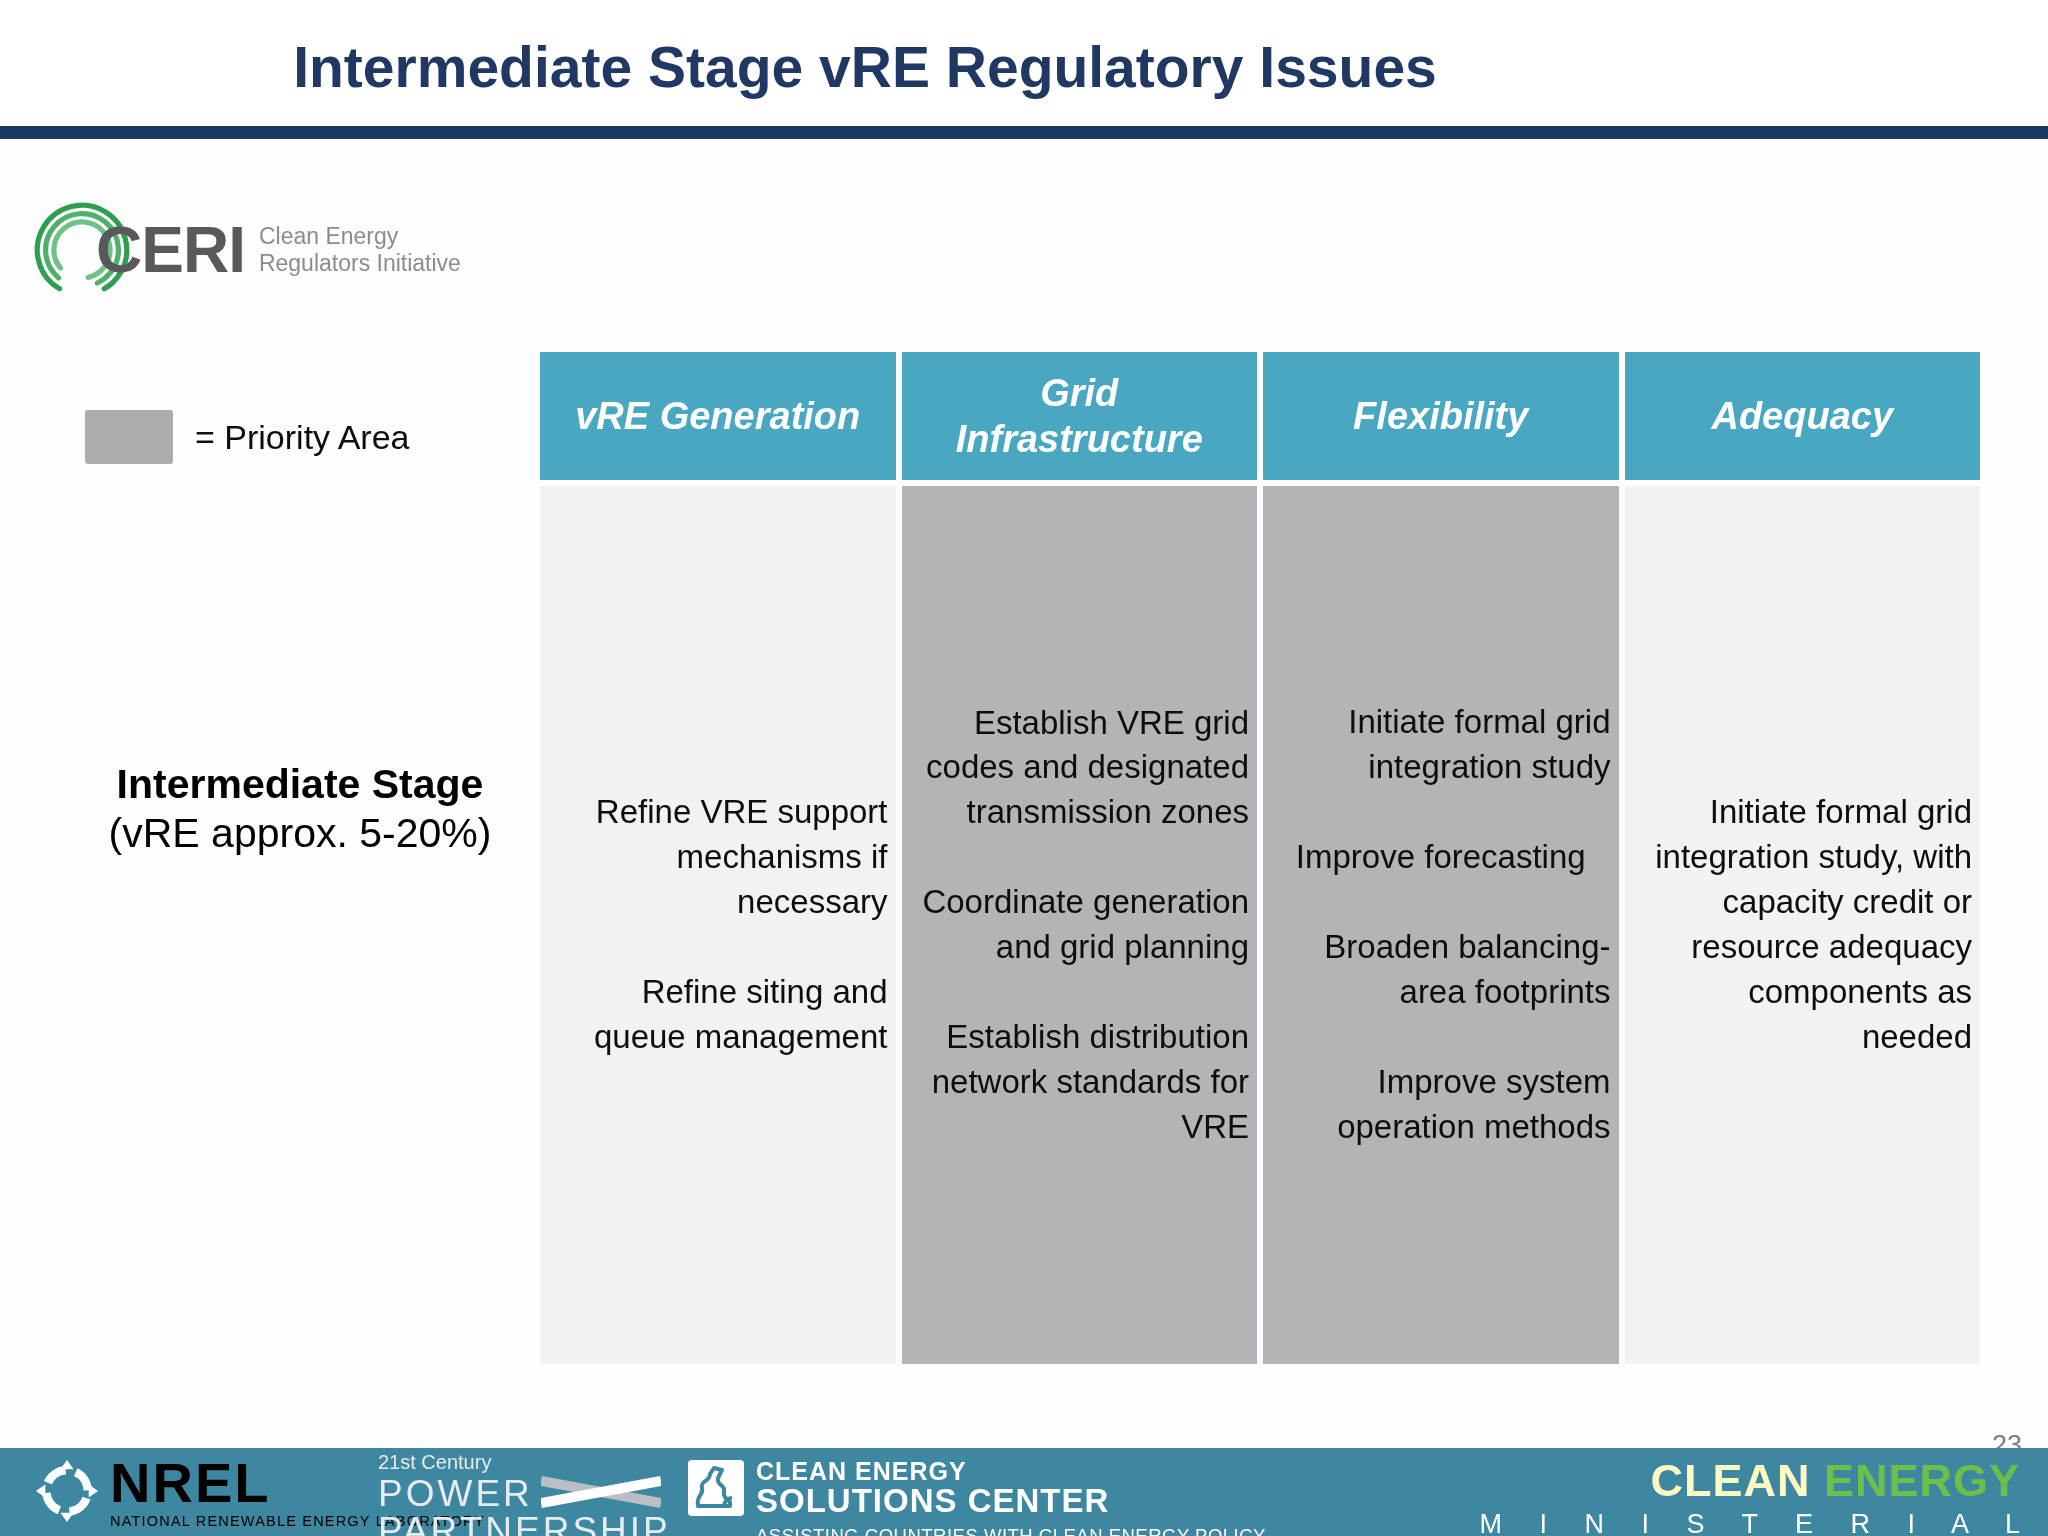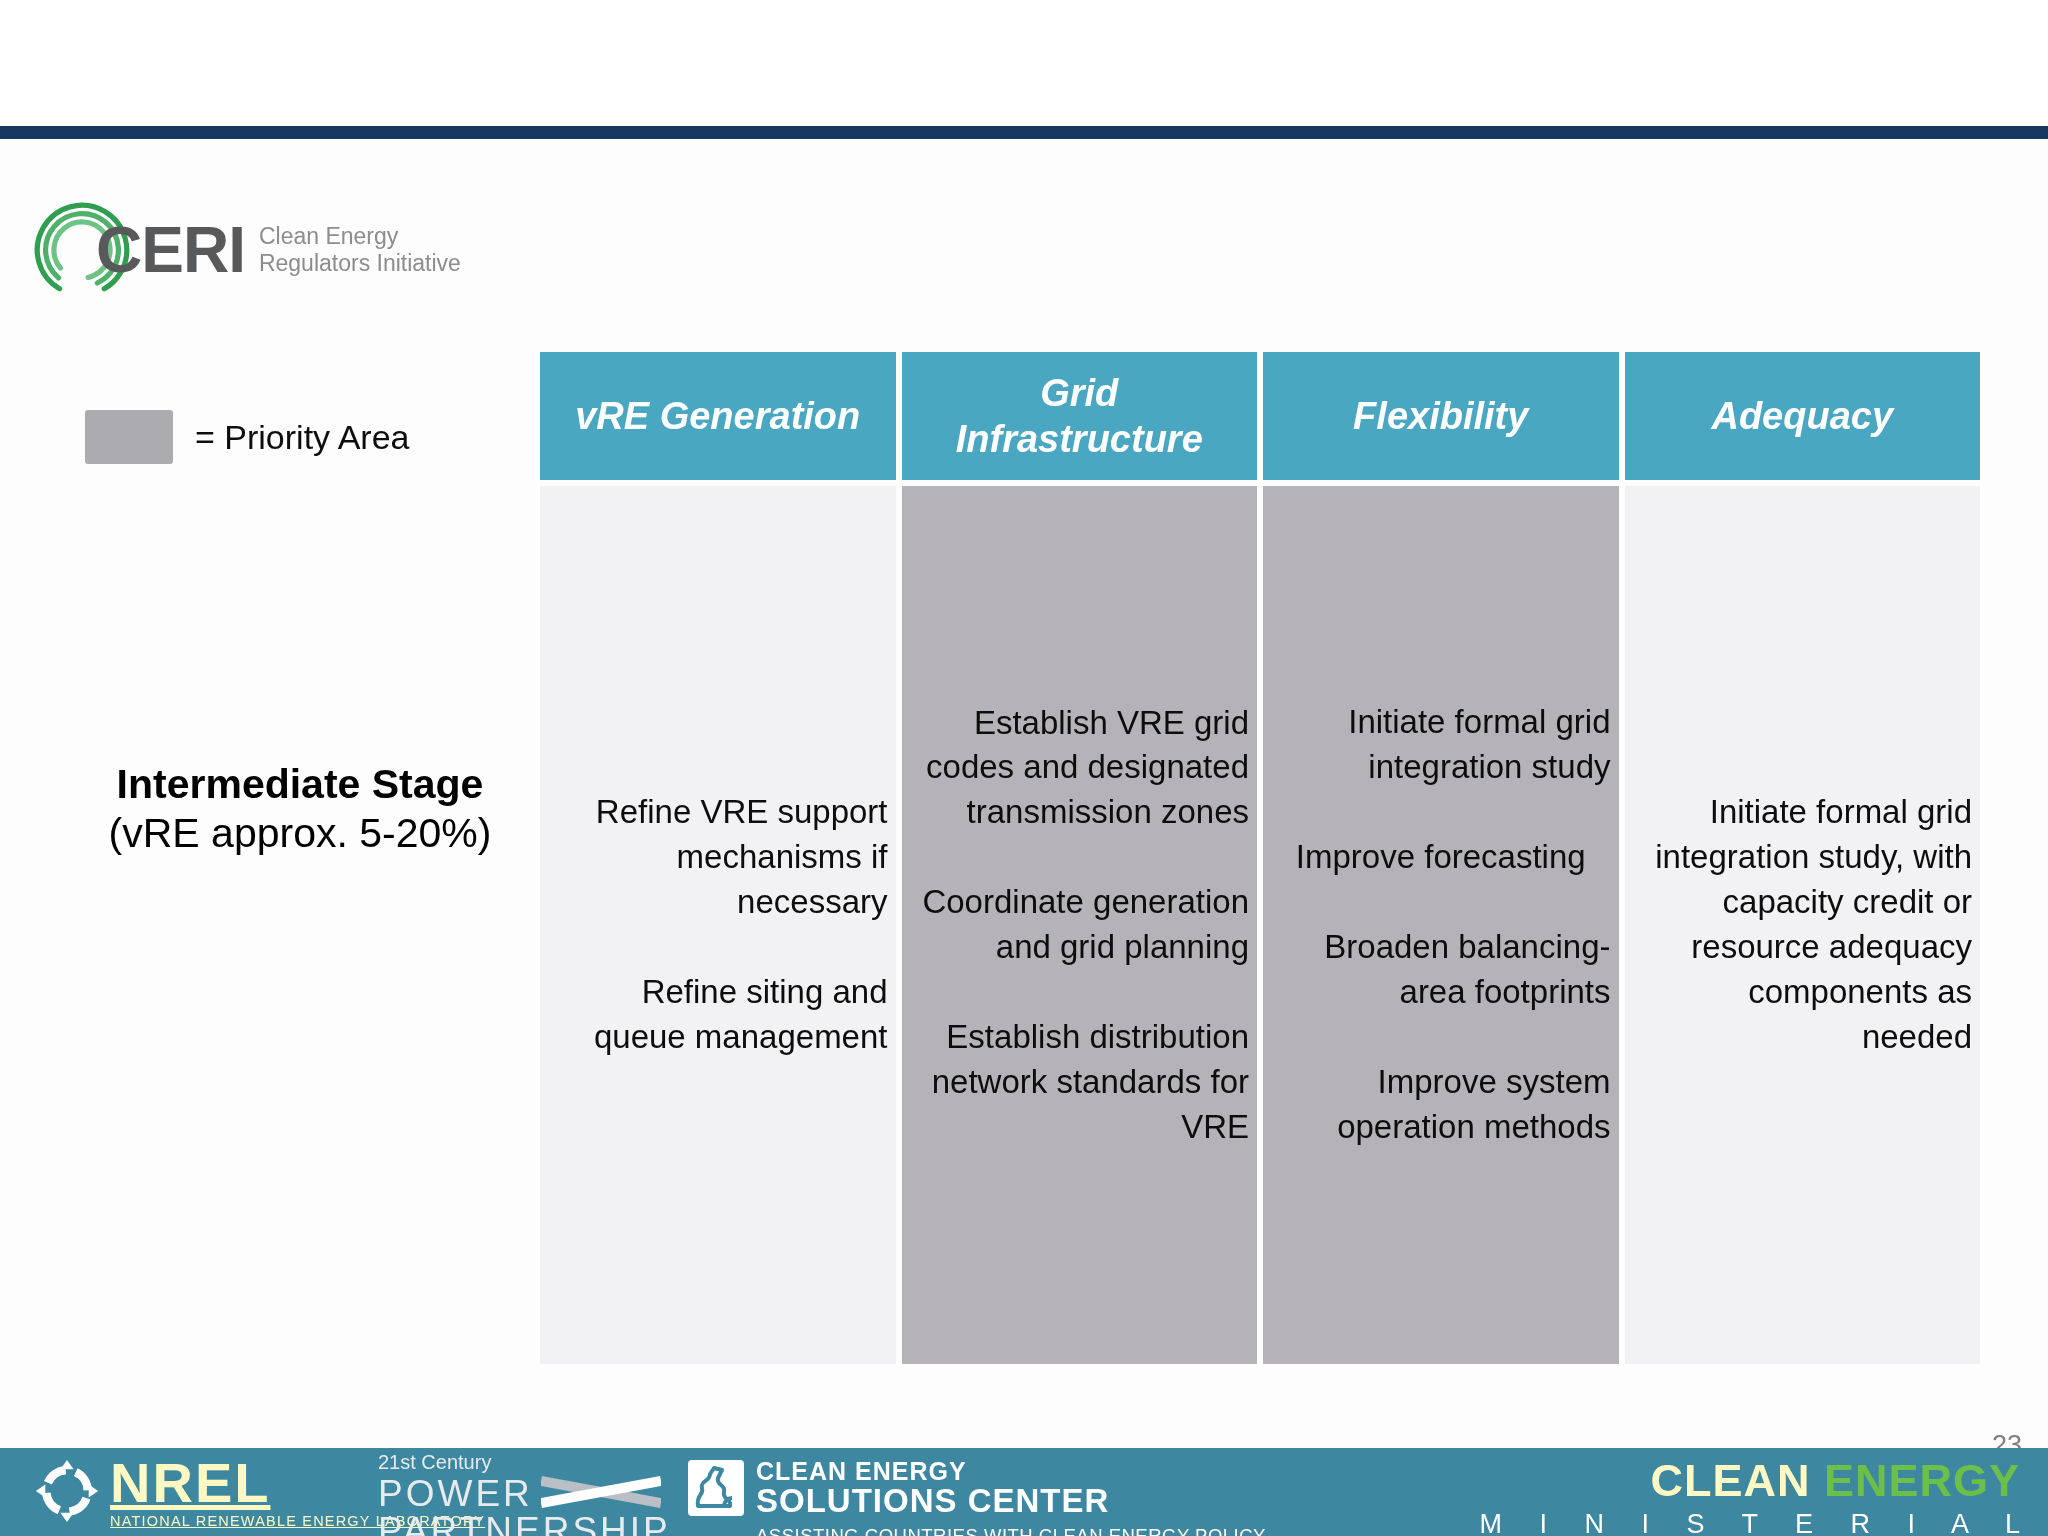--- a/index.html
+++ b/index.html
@@ -50,21 +50,21 @@
   .td.light    { background:var(--light-cell,#f2f1f3); }
   .td.priority { background:var(--priority-gray,#b5b3b7); }
   .td p { margin:0 0 45px 0;text-align:right; }
   .td p:last-child { margin-bottom:0; }
 
   
   .page-num { position:absolute; right:26px; top:1430px; font-size:27px; color:#7f7f7f; }
 
   
   .footer { position:absolute; left:0; top:1448px; width:2048px; height:88px; background:var(--footer-teal,#3d87a0); }
-  .nrel { position:absolute; left:34px; top:8px; display:flex; align-items:flex-start; color:#fef9c3;text-decoration:underline; }
+  .nrel { position:absolute; left:34px; top:8px; display:flex; align-items:flex-start; color:#000000; }
   .nrel-icon { width:66px; height:66px; margin-top:2px; }
   .nrel-text { margin-left:10px; }
   .nrel-acronym { font-size:56px; font-weight:bold; line-height:0.95; letter-spacing:2px; }
   .nrel-tagline { font-size:14.5px; letter-spacing:1.2px; margin-top:4px; white-space:nowrap; }
 
   .cpp { position:absolute; left:378px; top:4px; color:#e7ebee; line-height:1; }
   .cpp-era { font-size:20px; margin-bottom:3px; }
   .cpp-row { display:flex; }
   .cpp-word { font-size:37px; letter-spacing:3px; }
   .cpp-x { width:120px; height:34px; margin-left:8px; }
@@ -81,20 +81,21 @@
   .cem-l1 .w1 { color:#fef9c3; }
   .cem-l1 .w2 { color:var(--energy-green,#6cc04a); }
   .cem-l2 { font-size:27px; color:#ffffff; letter-spacing:15px; margin-top:8px; margin-right:-15px; }
 </style>
 </head>
 <body>
 
 <div class="slide">
 
   <div class="title-band"></div>
+  <div class="slide-title">Intermediate Stage vRE Regulatory Issues</div>
   <div class="divider"></div>
 
   <div class="ceri">
     <svg class="ceri-arcs" viewBox="0 0 100 100">
       <g fill="none" stroke-linecap="round">
         <circle cx="50" cy="50" r="43" stroke="#2f9e4f" stroke-width="5" stroke-dasharray="225 45" transform="rotate(120 50 50)"></circle>
         <circle cx="50" cy="50" r="35" stroke="#4fb06a" stroke-width="5" stroke-dasharray="180 40" transform="rotate(130 50 50)"></circle>
         <circle cx="50" cy="50" r="27" stroke="#6fc286" stroke-width="5" stroke-dasharray="140 30" transform="rotate(140 50 50)"></circle>
       </g>
     </svg>

